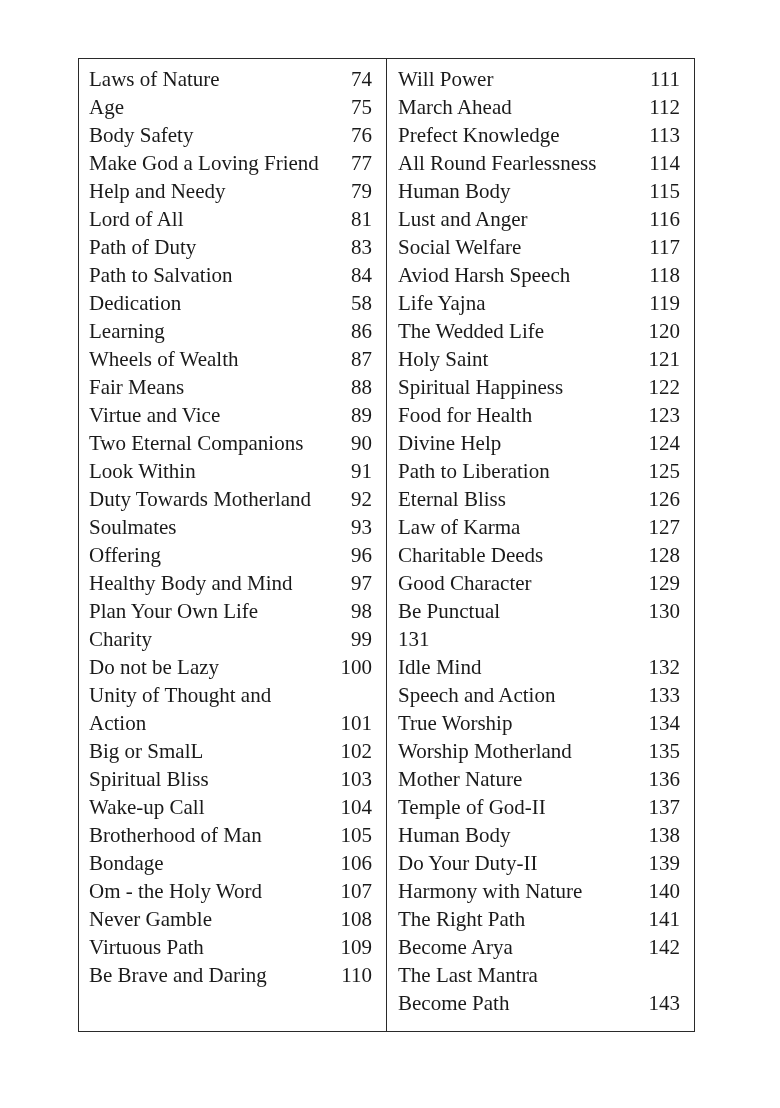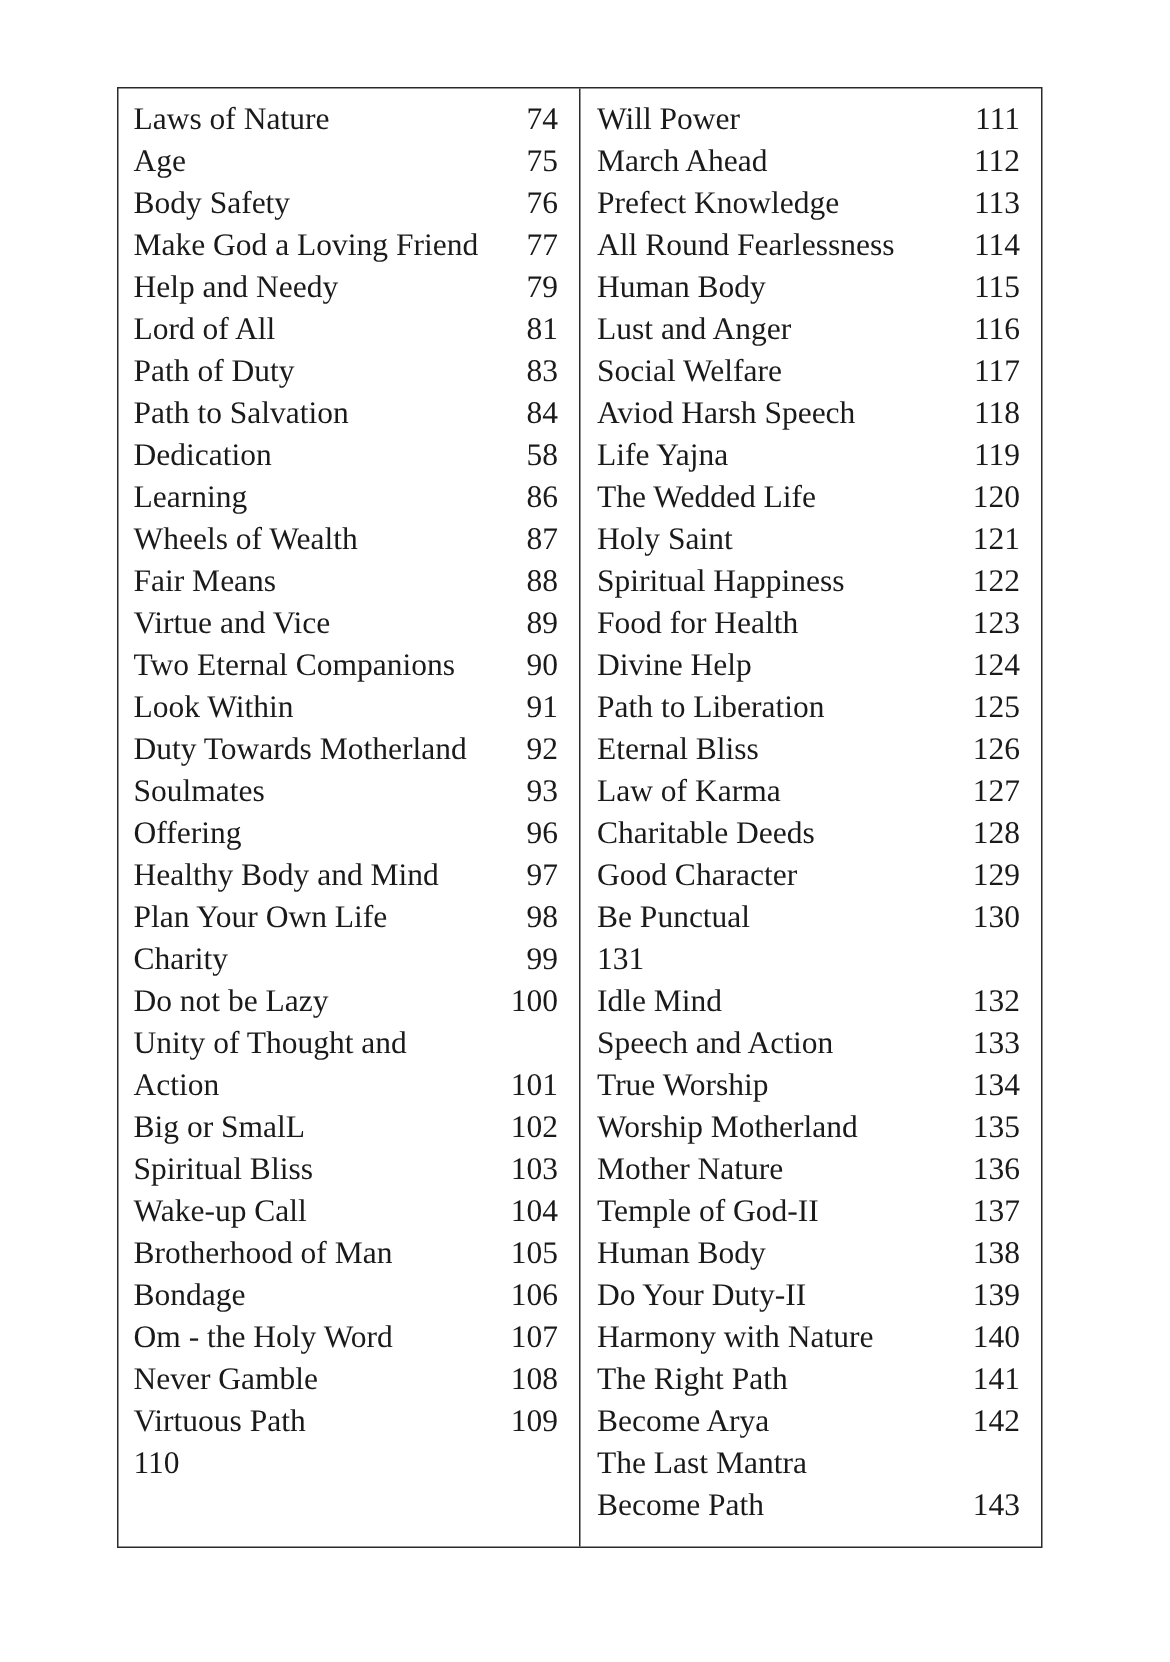--- a/index.html
+++ b/index.html
@@ -152,20 +152,21 @@
       </div>
       <div class="row">
         <span class="title">Never Gamble</span>
         <span class="page">108</span>
       </div>
       <div class="row">
         <span class="title">Virtuous Path</span>
         <span class="page">109</span>
       </div>
       <div class="row">
+        <span class="title">Be Brave and Daring</span>
         <span class="page">110</span>
       </div>
     </div>
   <div class="col col-right" id="col-right">
       <div class="row">
         <span class="title">Will Power</span>
         <span class="page">111</span>
       </div>
       <div class="row">
         <span class="title">March Ahead</span>

